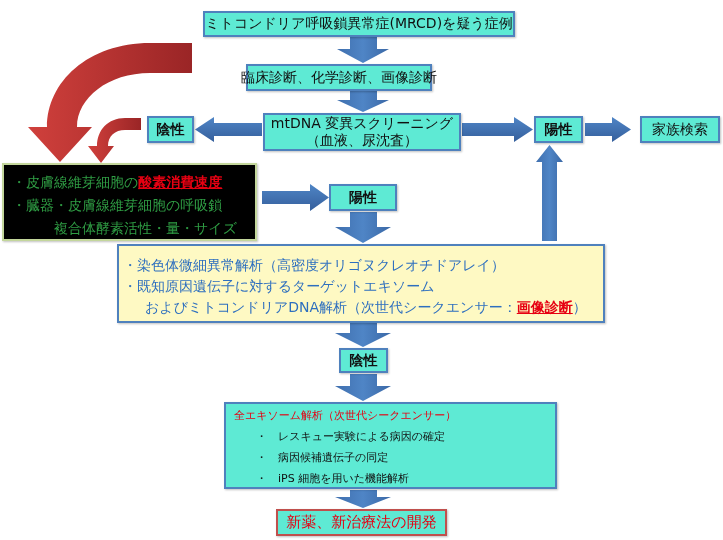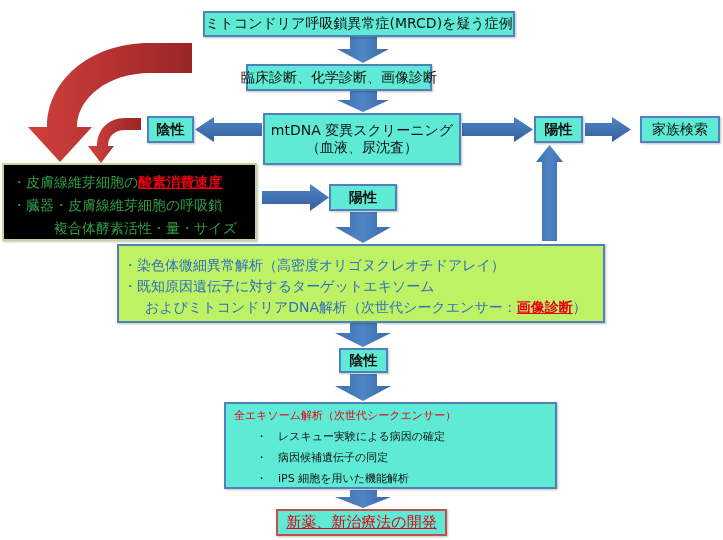--- a/index.html
+++ b/index.html
@@ -11,44 +11,44 @@
          display: flex; align-items: center; justify-content: center;
          font-size: 14px; line-height: 1.25; white-space: nowrap;
          box-shadow: 1px 1px 2px rgba(0,0,0,0.25); }
   .bold { font-weight: bold; }
   .col { flex-direction: column; }
   .red { color: #e60012; }
   .redul { color: #e60012; font-weight: bold; text-decoration: underline; }
 
   #box-title { left: 203px; top: 11px; width: 312px; height: 26px; }
   #box-diag  { left: 240px; top: 64px; width: 186px; height: 27px; margin-left: 6px; }
-  #box-screen{ left: 263px; top: 113px; width: 198px; height: 52px; }
+  #box-screen{ left: 263px; top: 113px; width: 198px; height: 38px; }
   #box-neg1  { left: 147px; top: 116px; width: 47px; height: 27px; }
   #box-pos1  { left: 534px; top: 116px; width: 49px; height: 27px; }
   #box-family{ left: 640px; top: 116px; width: 80px; height: 27px; }
   #box-pos2  { left: 329px; top: 184px; width: 68px; height: 27px; }
   #box-neg2  { left: 339px; top: 348px; width: 49px; height: 25px; }
 
   #box-fibro { left: 2px; top: 163px; width: 255px; height: 78px;
                background: #000000; border: 2px solid #c3d69b; color: #2f9e44;
                display: block; padding: 6px 0 0 8px; font-size: 14px; line-height: 23px; }
   #box-fibro .l3 { padding-left: 42px; }
 
   #box-genetic { left: 117px; top: 244px; width: 488px; height: 79px;
-                 background: #bef264; border: 2px solid #4f81bd; color: #2e6fbf;
+                 background: #fef9c3; border: 2px solid #4f81bd; color: #2e6fbf;
                  display: block; padding: 9px 0 0 4px; font-size: 14px; line-height: 21px; }
   #box-genetic .l3 { padding-left: 22px; }
 
   #box-exome { left: 224px; top: 402px; width: 333px; height: 87px;
                display: block; padding: 1px 0 2px 8px; font-size: 11px; line-height: 21px; }
   #box-exome .item { padding-left: 22px; }
   #box-exome .bullet { display: inline-block; width: 22px; }
 
   #box-final { left: 276px; top: 509px; width: 171px; height: 27px;
-               border: 2px solid #c0504d; color: #e60012; font-size: 15px; text-decoration: underline; }
+               border: 2px solid #c0504d; color: #e60012; font-size: 15px; }
 </style>
 </head>
 <body>
 
 <svg id="arrows" viewBox="0 0 723 540">
   <defs>
     <linearGradient id="gBlueV" x1="0" y1="0" x2="1" y2="0">
       <stop offset="0" stop-color="#3f6fae"></stop>
       <stop offset="0.5" stop-color="#4f85c6"></stop>
       <stop offset="1" stop-color="#3a68a6"></stop>

